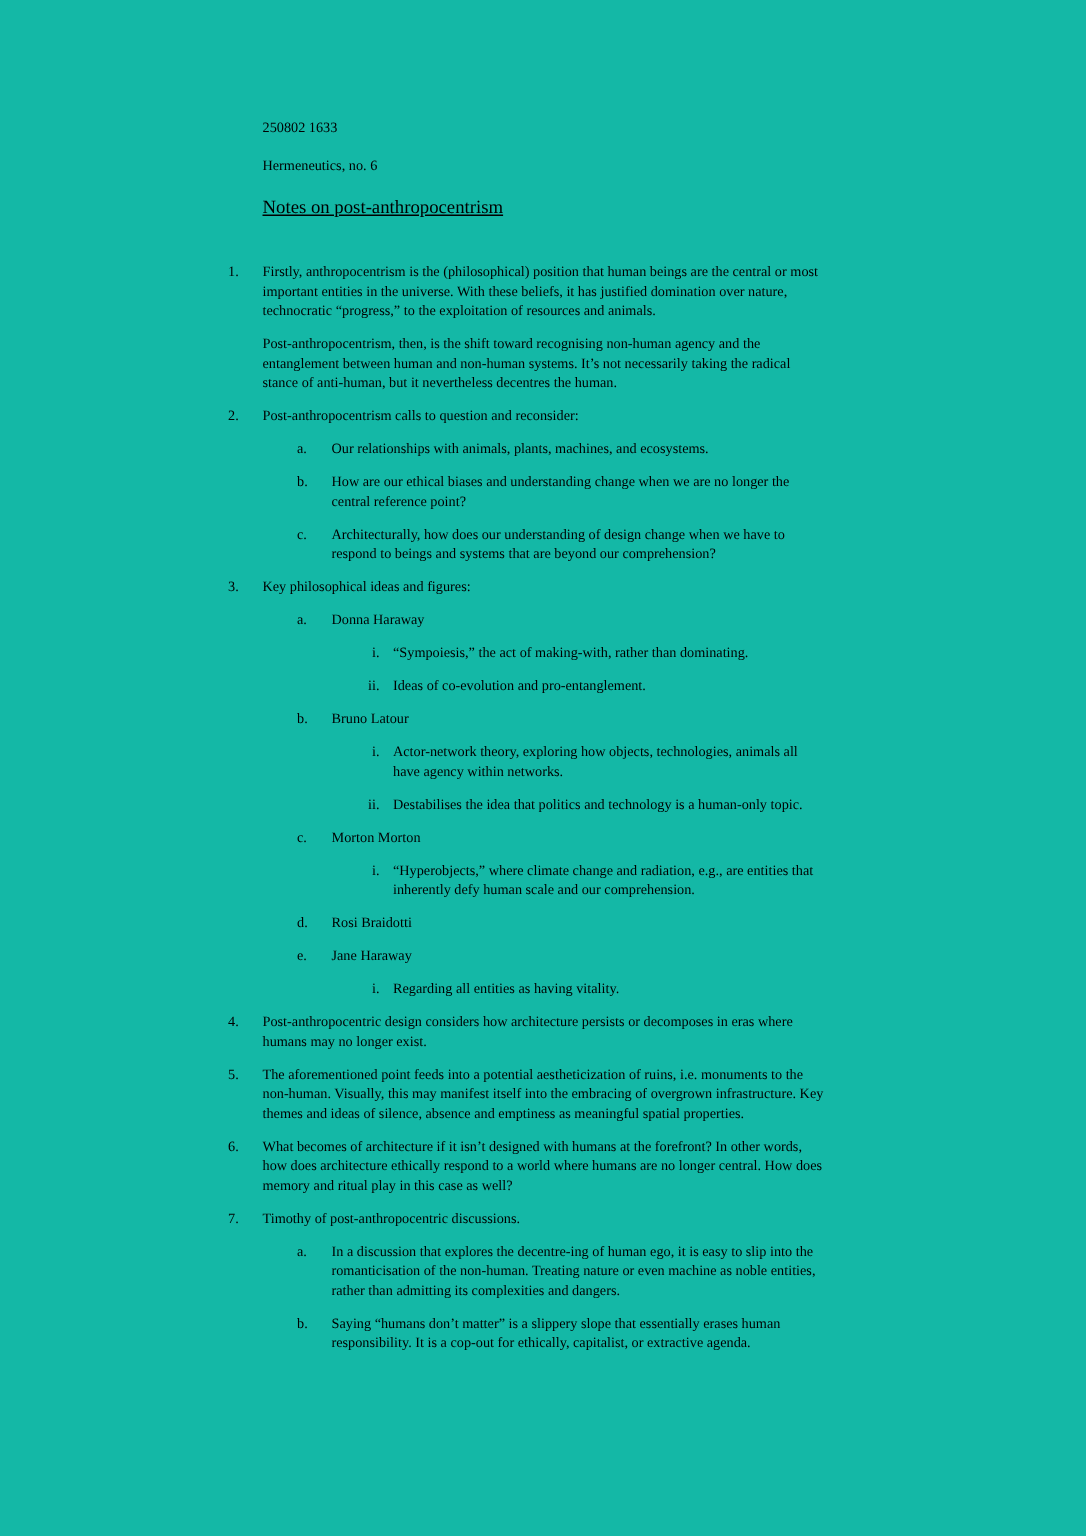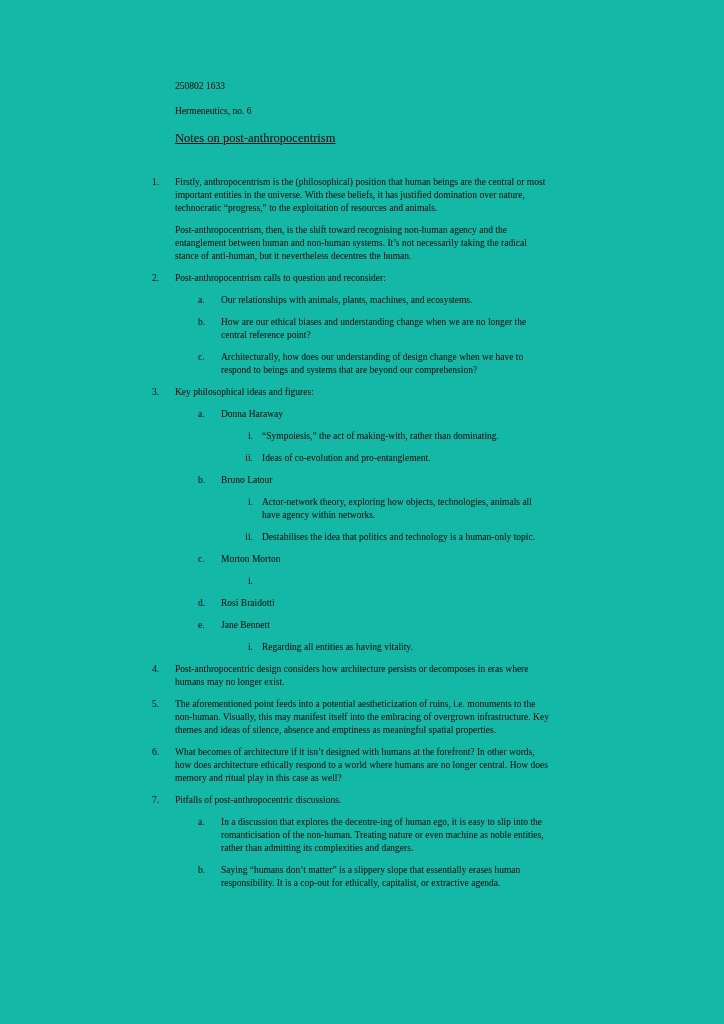--- a/index.html
+++ b/index.html
@@ -118,30 +118,31 @@
     <span class="text">Destabilises the idea that politics and technology is a human-only topic.</span>
   </div>
 
   <div class="item level-1">
     <span class="label">c.</span>
     <span class="text">Morton Morton</span>
   </div>
 
   <div class="item level-2">
     <span class="label">i.</span>
+    <span class="text">“Hyperobjects,” where climate change and radiation, e.g., are entities that inherently defy human scale and our comprehension.</span>
   </div>
 
   <div class="item level-1">
     <span class="label">d.</span>
     <span class="text">Rosi Braidotti</span>
   </div>
 
   <div class="item level-1">
     <span class="label">e.</span>
-    <span class="text">Jane Bennett</span>
+    <span class="text">Jane Haraway</span>
   </div>
 
   <div class="item level-2">
     <span class="label">i.</span>
     <span class="text">Regarding all entities as having vitality.</span>
   </div>
 
   <div class="item level-0">
     <span class="label">4.</span>
     <span class="text">Post-anthropocentric design considers how architecture persists or decomposes in eras where humans may no longer exist.</span>
@@ -152,21 +153,21 @@
     <span class="text">The aforementioned point feeds into a potential aestheticization of ruins, i.e. monuments to the non-human. Visually, this may manifest itself into the embracing of overgrown infrastructure. Key themes and ideas of silence, absence and emptiness as meaningful spatial properties.</span>
   </div>
 
   <div class="item level-0">
     <span class="label">6.</span>
     <span class="text">What becomes of architecture if it isn’t designed with humans at the forefront? In other words, how does architecture ethically respond to a world where humans are no longer central. How does memory and ritual play in this case as well?</span>
   </div>
 
   <div class="item level-0">
     <span class="label">7.</span>
-    <span class="text">Pitfalls of post-anthropocentric discussions.</span>
+    <span class="text">Timothy of post-anthropocentric discussions.</span>
   </div>
 
   <div class="item level-1">
     <span class="label">a.</span>
     <span class="text">In a discussion that explores the decentre-ing of human ego, it is easy to slip into the romanticisation of the non-human. Treating nature or even machine as noble entities, rather than admitting its complexities and dangers.</span>
   </div>
 
   <div class="item level-1">
     <span class="label">b.</span>
     <span class="text">Saying “humans don’t matter” is a slippery slope that essentially erases human responsibility. It is a cop-out for ethically, capitalist, or extractive agenda.</span>

